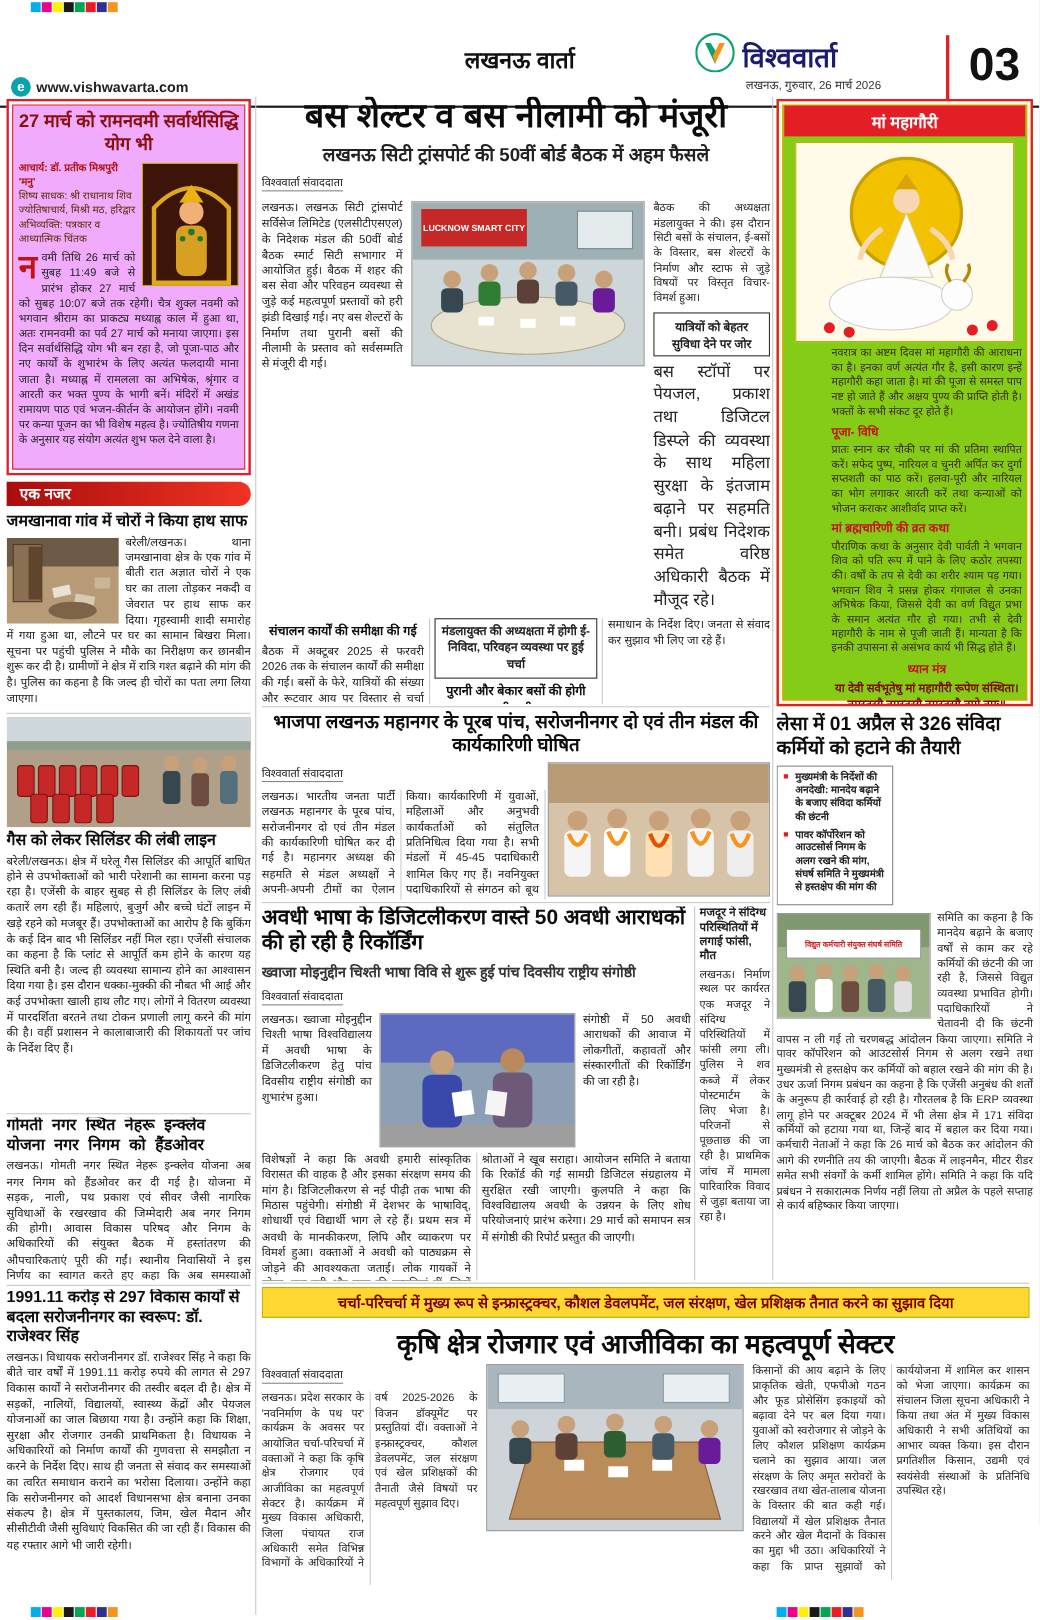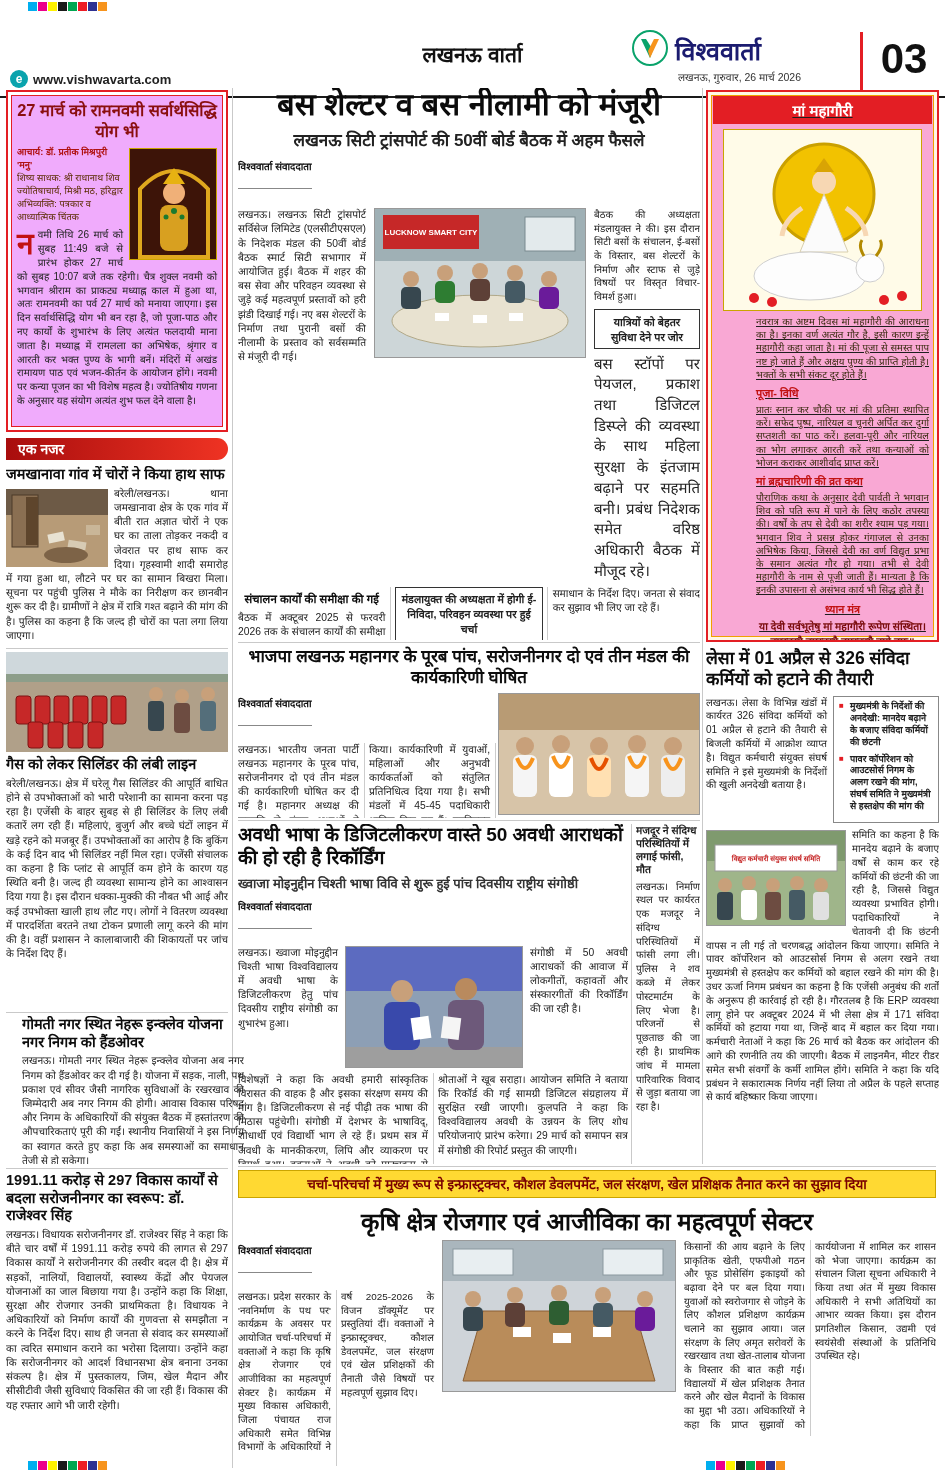--- a/index.html
+++ b/index.html
@@ -18,21 +18,21 @@
   .site { position:absolute; left:10px; top:52px; display:flex; align-items:center; gap:5px; font-size:13px; font-weight:bold; color:#222; }
   .elogo { display:inline-flex; width:18px; height:18px; border-radius:50%; background:#0aa3ad; color:#fff; font-size:12px; font-weight:bold; align-items:center; justify-content:center; }
   .brand { position:absolute; left:632px; top:12px; display:flex; align-items:center; gap:7px; }
   .brand-name { font-size:25px; font-weight:bold; color:#1b1b6f; }
   .dateline { position:absolute; left:678px; top:52px; font-size:10.5px; color:#333; }
   .red-vline { position:absolute; left:860px; top:14px; width:3px; height:58px; background:#e31e24; }
   .pageno { position:absolute; left:872px; top:10px; width:64px; height:62px; font-size:42px; font-weight:bold; color:#111; display:flex; align-items:center; justify-content:center; }
 
   
   .body-text { font-size:10.3px; line-height:1.38; text-align:justify; color:#222; }
-  .byline { font-size:10px; font-weight:bold; color:#111; margin-bottom:14px; border-bottom:1px solid #888; display:inline-block; padding-bottom:15px; }
+  .byline { font-size:10px; font-weight:normal; color:#111; margin-bottom:4px; border-bottom:1px solid #888; display:inline-block; padding-bottom:1px; }
   .subhead { font-weight:bold; font-size:11.5px; text-align:center; margin:5px 0 3px; color:#0d0d0d; break-inside:avoid; }
   .box-note { border:1.5px solid #333; padding:4px 5px; margin:5px 0; font-weight:bold; font-size:10.8px; text-align:center; break-inside:avoid; background:#fff; }
   .photo { position:relative; overflow:hidden; background:#ddd; flex:none; }
   .photo svg { display:block; }
 
   
   .ramnavami { position:absolute; left:6px; top:90px; width:222px; height:342px; border:2px solid #e31e24; box-shadow: inset 0 0 0 3px #fff, inset 0 0 0 4px #e31e24; background:#f0abfc; padding:8px 9px; overflow:hidden; }
   .ram-title { font-size:16.5px; font-weight:bold; color:#8a0f0f; text-align:center; line-height:1.25; margin-bottom:5px; }
   .ram-byline { font-size:9.3px; color:#5a2b00; line-height:1.4; }
   .ram-img { float:right; margin:2px 0 3px 6px; border:1px solid #caa400; }
@@ -51,21 +51,21 @@
   .bjp-hl { font-size:17px; font-weight:bold; text-align:center; line-height:1.25; color:#0d0d0d; margin-bottom:4px; }
   .bjp-row { display:flex; gap:8px; }
   .cols2 { column-count:2; column-gap:10px; column-rule:1px solid #ccc; column-fill:auto; }
   .awadhi { position:absolute; left:238px; top:824px; width:390px; height:340px; overflow:hidden; }
   .awadhi-hl { font-size:19px; font-weight:bold; line-height:1.2; color:#0c0c0c; }
   .awadhi-sub { font-size:13px; font-weight:bold; color:#333; margin:4px 0; }
   .majdoor { position:absolute; left:636px; top:824px; width:64px; height:340px; overflow:hidden; }
   .majdoor-title { font-size:10.5px; font-weight:bold; line-height:1.25; margin-bottom:3px; }
 
   
-  .mahagauri { position:absolute; left:706px; top:90px; width:233px; height:552px; border:2px solid #e31e24; box-shadow: inset 0 0 0 3px #fff8e6, inset 0 0 0 4px #f0a000; background:#f9a8d4; overflow:hidden;text-decoration:underline; }
+  .mahagauri { position:absolute; left:706px; top:90px; width:233px; height:552px; border:2px solid #e31e24; box-shadow: inset 0 0 0 3px #fff8e6, inset 0 0 0 4px #f0a000; background:#84cc16; overflow:hidden; }
   .maha-head { background:#e31e24; color:#fff; font-weight:bold; font-size:15px; text-align:center; padding:4px 0; margin:4px 5px 5px; }
   .maha-body { padding:0 8px; font-size:9.8px; line-height:1.35; text-align:justify; color:#3a2a10;margin-left:40px; }
   .maha-sub { color:#c21212; font-weight:bold; font-size:11px; margin:5px 0 2px; }
   .mantra { font-weight:bold; text-align:center; color:#7a0c0c; font-size:10.5px; line-height:1.4; margin-top:3px; }
 
   .lesa { position:absolute; left:706px; top:648px; width:233px; height:516px; overflow:hidden; }
   .lesa-hl { font-size:17.5px; font-weight:bold; line-height:1.22; color:#0c0c0c; margin-bottom:5px; }
   .lesa-row { display:flex; gap:6px; }
   .bullet-box { border:1px solid #888; padding:4px 5px; width:106px; flex:none; background:#fff; }
   .bullet { position:relative; padding-left:11px; font-size:9.2px; line-height:1.3; font-weight:bold; color:#222; margin-bottom:5px; }
@@ -215,21 +215,21 @@
         <circle cx="176" cy="44" r="7" fill="#c8a07a"></circle>
           <rect x="168" y="51" width="16" height="30" rx="4" fill="#6d4c41"></rect>
         <circle cx="202" cy="42" r="7" fill="#c8a07a"></circle>
           <rect x="194" y="49" width="16" height="30" rx="4" fill="#546e7a"></rect>
       </svg>
     </div>
     <div class="news-title" style="margin-top:4px;">गैस को लेकर सिलिंडर की लंबी लाइन</div>
     <div class="body-text">बरेली/लखनऊ। क्षेत्र में घरेलू गैस सिलिंडर की आपूर्ति बाधित होने से उपभोक्ताओं को भारी परेशानी का सामना करना पड़ रहा है। एजेंसी के बाहर सुबह से ही सिलिंडर के लिए लंबी कतारें लग रही हैं। महिलाएं, बुजुर्ग और बच्चे घंटों लाइन में खड़े रहने को मजबूर हैं। उपभोक्ताओं का आरोप है कि बुकिंग के कई दिन बाद भी सिलिंडर नहीं मिल रहा। एजेंसी संचालक का कहना है कि प्लांट से आपूर्ति कम होने के कारण यह स्थिति बनी है। जल्द ही व्यवस्था सामान्य होने का आश्वासन दिया गया है। इस दौरान धक्का-मुक्की की नौबत भी आई और कई उपभोक्ता खाली हाथ लौट गए। लोगों ने वितरण व्यवस्था में पारदर्शिता बरतने तथा टोकन प्रणाली लागू करने की मांग की है। वहीं प्रशासन ने कालाबाजारी की शिकायतों पर जांच के निर्देश दिए हैं।</div>
   </div>
 
-  <div class="abs" style="left:22px; top:1016px; width:222px; height:148px; overflow:hidden;">
+  <div class="abs" style="left:6px; top:1016px; width:222px; height:148px; overflow:hidden;font-family:Liberation Mono, monospace;">
     <div class="news-title">गोमती नगर स्थित नेहरू इन्क्लेव योजना नगर निगम को हैंडओवर</div>
     <div class="body-text">लखनऊ। गोमती नगर स्थित नेहरू इन्क्लेव योजना अब नगर निगम को हैंडओवर कर दी गई है। योजना में सड़क, नाली, पथ प्रकाश एवं सीवर जैसी नागरिक सुविधाओं के रखरखाव की जिम्मेदारी अब नगर निगम की होगी। आवास विकास परिषद और निगम के अधिकारियों की संयुक्त बैठक में हस्तांतरण की औपचारिकताएं पूरी की गईं। स्थानीय निवासियों ने इस निर्णय का स्वागत करते हुए कहा कि अब समस्याओं का समाधान तेजी से हो सकेगा।</div>
   </div>
 
   <div class="abs" style="left:6px; top:1172px; width:222px; height:294px; overflow:hidden;">
     <div class="news-title">1991.11 करोड़ से 297 विकास कार्यों से बदला सरोजनीनगर का स्वरूप: डॉ. राजेश्वर सिंह</div>
     <div class="body-text">लखनऊ। विधायक सरोजनीनगर डॉ. राजेश्वर सिंह ने कहा कि बीते चार वर्षों में 1991.11 करोड़ रुपये की लागत से 297 विकास कार्यों ने सरोजनीनगर की तस्वीर बदल दी है। क्षेत्र में सड़कों, नालियों, विद्यालयों, स्वास्थ्य केंद्रों और पेयजल योजनाओं का जाल बिछाया गया है। उन्होंने कहा कि शिक्षा, सुरक्षा और रोजगार उनकी प्राथमिकता है। विधायक ने अधिकारियों को निर्माण कार्यों की गुणवत्ता से समझौता न करने के निर्देश दिए। साथ ही जनता से संवाद कर समस्याओं का त्वरित समाधान कराने का भरोसा दिलाया। उन्होंने कहा कि सरोजनीनगर को आदर्श विधानसभा क्षेत्र बनाना उनका संकल्प है। क्षेत्र में पुस्तकालय, जिम, खेल मैदान और सीसीटीवी जैसी सुविधाएं विकसित की जा रही हैं। विकास की यह रफ्तार आगे भी जारी रहेगी।</div>
   </div>
 
   <div class="bus">
@@ -370,21 +370,20 @@
       <div class="maha-sub">मां ब्रह्मचारिणी की व्रत कथा</div>
       <div>पौराणिक कथा के अनुसार देवी पार्वती ने भगवान शिव को पति रूप में पाने के लिए कठोर तपस्या की। वर्षों के तप से देवी का शरीर श्याम पड़ गया। भगवान शिव ने प्रसन्न होकर गंगाजल से उनका अभिषेक किया, जिससे देवी का वर्ण विद्युत प्रभा के समान अत्यंत गौर हो गया। तभी से देवी महागौरी के नाम से पूजी जाती हैं। मान्यता है कि इनकी उपासना से असंभव कार्य भी सिद्ध होते हैं।</div>
       <div class="maha-sub" style="text-align:center;">ध्यान मंत्र</div>
       <div class="mantra">या देवी सर्वभूतेषु मां महागौरी रूपेण संस्थिता। नमस्तस्यै नमस्तस्यै नमस्तस्यै नमो नमः॥</div>
     </div>
   </div>
 
   <div class="lesa">
     <div class="lesa-hl">लेसा में 01 अप्रैल से 326 संविदा कर्मियों को हटाने की तैयारी</div>
     <div class="lesa-row">
-      <div class="body-text" style="flex:1; font-size:10px;">लखनऊ। लेसा के विभिन्न खंडों में कार्यरत 326 संविदा कर्मियों को 01 अप्रैल से हटाने की तैयारी से बिजली कर्मियों में आक्रोश व्याप्त है। विद्युत कर्मचारी संयुक्त संघर्ष समिति ने इसे मुख्यमंत्री के निर्देशों की खुली अनदेखी बताया है।</div>
       <div class="bullet-box">
         <div class="bullet">मुख्यमंत्री के निर्देशों की अनदेखी: मानदेय बढ़ाने के बजाए संविदा कर्मियों की छंटनी</div>
         <div class="bullet">पावर कॉर्पोरेशन को आउटसोर्स निगम के अलग रखने की मांग, संघर्ष समिति ने मुख्यमंत्री से हस्तक्षेप की मांग की</div>
       </div>
     </div>
     <div class="body-text" style="margin-top:5px; font-size:10px;">
       <div class="photo" style="float:left; width:140px; height:96px; margin:2px 6px 2px 0; border:1px solid #999;">
         <svg width="138" height="94" viewBox="0 0 138 94">
           <rect width="138" height="94" fill="#9fb58a"></rect>
           <rect width="138" height="30" fill="#7f9a6e"></rect>

